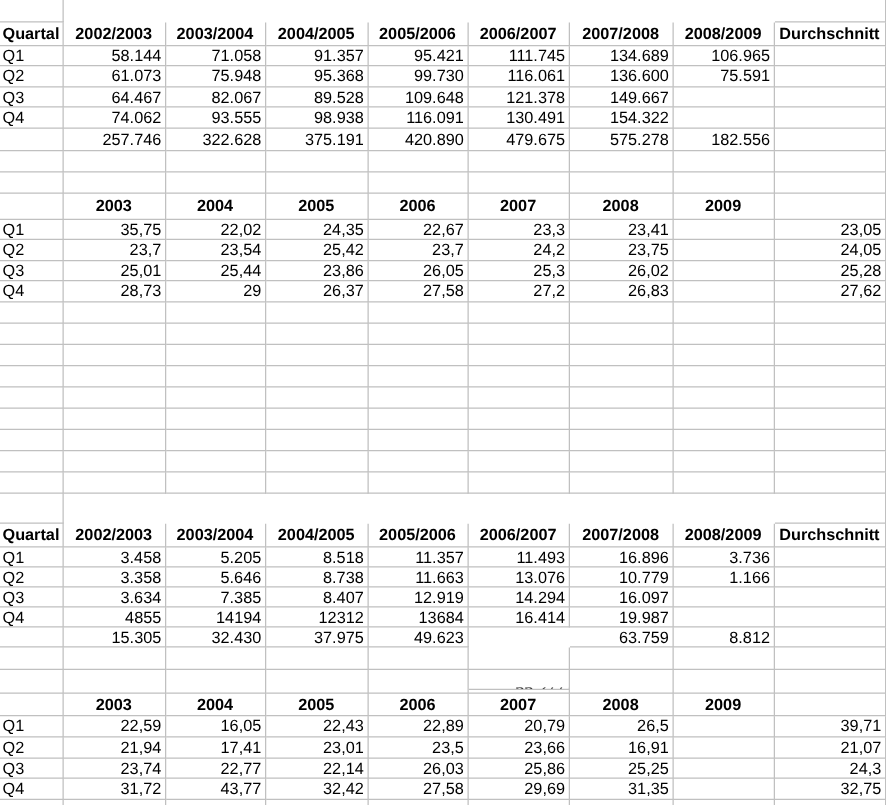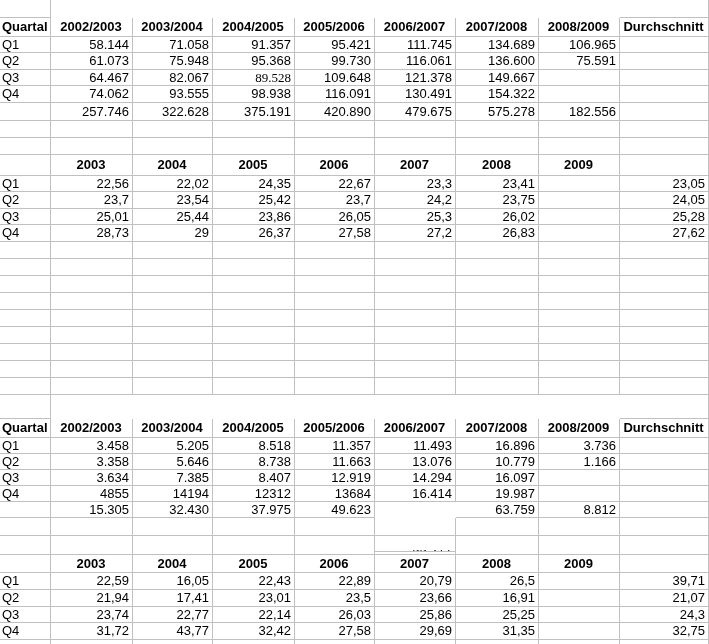--- a/index.html
+++ b/index.html
@@ -69,21 +69,21 @@
     <div class="cell num" style="grid-area: 4 / 3;">75.948</div>
     <div class="cell num" style="grid-area: 4 / 4;">95.368</div>
     <div class="cell num" style="grid-area: 4 / 5;">99.730</div>
     <div class="cell num" style="grid-area: 4 / 6;">116.061</div>
     <div class="cell num" style="grid-area: 4 / 7;">136.600</div>
     <div class="cell num" style="grid-area: 4 / 8;">75.591</div>
     <div class="cell" style="grid-area: 4 / 9;"></div>
     <div class="cell label" style="grid-area: 5 / 1;">Q3</div>
     <div class="cell num" style="grid-area: 5 / 2;">64.467</div>
     <div class="cell num" style="grid-area: 5 / 3;">82.067</div>
-    <div class="cell num" style="grid-area: 5 / 4; font-family: Liberation Serif, serif;">89.528</div>
+    <div class="cell num" style="grid-area: 5 / 4;">89.528</div>
     <div class="cell num" style="grid-area: 5 / 5;">109.648</div>
     <div class="cell num" style="grid-area: 5 / 6;">121.378</div>
     <div class="cell num" style="grid-area: 5 / 7;">149.667</div>
     <div class="cell" style="grid-area: 5 / 8;"></div>
     <div class="cell" style="grid-area: 5 / 9;"></div>
     <div class="cell label" style="grid-area: 6 / 1;">Q4</div>
     <div class="cell num" style="grid-area: 6 / 2;">74.062</div>
     <div class="cell num" style="grid-area: 6 / 3;">93.555</div>
     <div class="cell num" style="grid-area: 6 / 4;">98.938</div>
     <div class="cell num" style="grid-area: 6 / 5;">116.091</div>
@@ -121,21 +121,21 @@
     <div class="cell" style="grid-area: 10 / 1;"></div>
     <div class="cell h-center" style="grid-area: 10 / 2;">2003</div>
     <div class="cell h-center" style="grid-area: 10 / 3;">2004</div>
     <div class="cell h-center" style="grid-area: 10 / 4;">2005</div>
     <div class="cell h-center" style="grid-area: 10 / 5;">2006</div>
     <div class="cell h-center" style="grid-area: 10 / 6;">2007</div>
     <div class="cell h-center" style="grid-area: 10 / 7;">2008</div>
     <div class="cell h-center" style="grid-area: 10 / 8;">2009</div>
     <div class="cell" style="grid-area: 10 / 9;"></div>
     <div class="cell label" style="grid-area: 11 / 1;">Q1</div>
-    <div class="cell num" style="grid-area: 11 / 2;">22,56</div>
+    <div class="cell num" style="grid-area: 11 / 2;">35,75</div>
     <div class="cell num" style="grid-area: 11 / 3;">22,02</div>
     <div class="cell num" style="grid-area: 11 / 4;">24,35</div>
     <div class="cell num" style="grid-area: 11 / 5;">22,67</div>
     <div class="cell num" style="grid-area: 11 / 6;">23,3</div>
     <div class="cell num" style="grid-area: 11 / 7;">23,41</div>
     <div class="cell" style="grid-area: 11 / 8;"></div>
     <div class="cell num" style="grid-area: 11 / 9;">23,05</div>
     <div class="cell label" style="grid-area: 12 / 1;">Q2</div>
     <div class="cell num" style="grid-area: 12 / 2;">23,7</div>
     <div class="cell num" style="grid-area: 12 / 3;">23,54</div>

